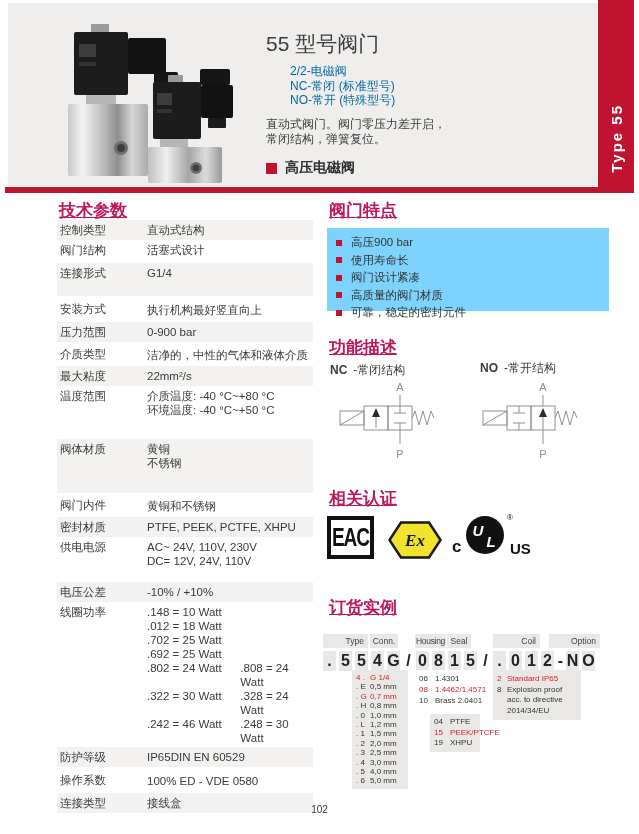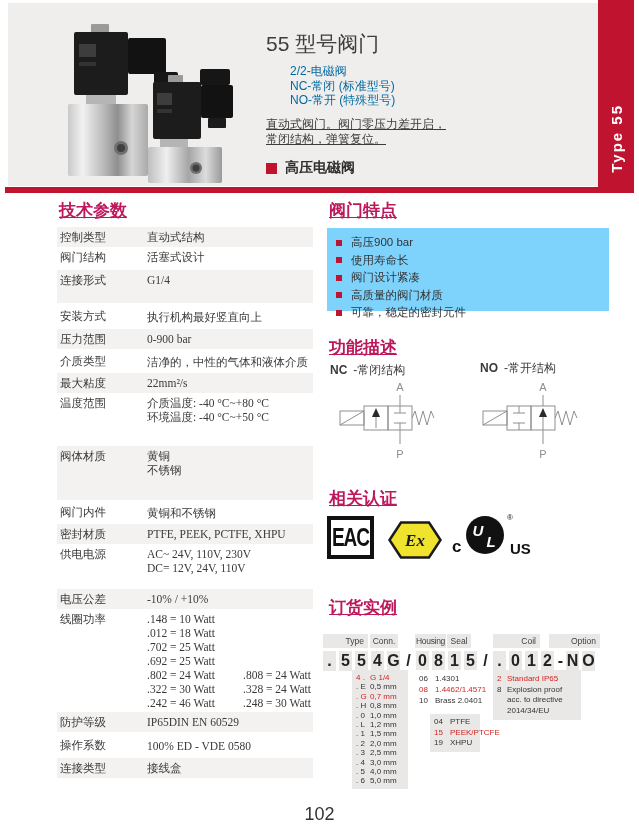--- a/index.html
+++ b/index.html
@@ -12,30 +12,30 @@
   .type-banner { position:absolute; left:598px; top:0; width:36px; height:187px; background:#c01330;
                  display:flex; align-items:flex-end; justify-content:center; padding-bottom:14px; }
   .type-banner span { writing-mode:vertical-rl; transform:rotate(180deg); color:#fff; font-weight:bold;
                  font-size:15px; letter-spacing:2px; }
   .red-bar { position:absolute; left:5px; top:187px; width:629px; height:6px; background:#c01330; }
 
   .photo { position:absolute; left:58px; top:22px; }
 
   .hd-title { position:absolute; left:266px; top:30px; font-size:21px; color:#3c3c3c; }
   .hd-sub { position:absolute; left:266px; top:64px; font-size:12px; line-height:14.5px; color:#0369a1;margin-left:24px; }
-  .hd-desc { position:absolute; left:266px; top:117px; font-size:12px; line-height:14.5px; color:#3c3c3c;text-decoration:underline; }
+  .hd-desc { position:absolute; left:266px; top:117px; font-size:12px; line-height:14.5px; color:#3c3c3c; }
   .hd-highlight { position:absolute; left:266px; top:159px; display:flex; align-items:center; }
   .hd-highlight .sq { width:11px; height:11px; background:#c01330; margin-right:8px; }
   .hd-highlight .txt { font-size:14px; font-weight:bold; color:#2f2f2f; }
 
   .h2 { font-size:17px; font-weight:bold; color:#be185d;text-decoration:underline; }
 
   
   .tech-heading { position:absolute; left:59px; top:199px; }
-  .tech-table { position:absolute; left:57px; top:227px; width:256px;font-family:Liberation Serif, serif; }
+  .tech-table { position:absolute; left:57px; top:220px; width:256px; }
   .prow { display:flex; padding:3px 0 2px 3px; }
   .prow.gray { background:#f3f2f0; }
   .prow .lbl { width:87px; font-size:11.5px; color:#3a3a3a; flex-shrink:0; }
   .prow .val { flex:1; font-size:11.5px; color:#3a3a3a; line-height:14px; }
   .coil-line { display:flex; }
   .coil-line .cl { width:96px; }
 
   
   .feat-heading { position:absolute; left:329px; top:199px; }
   .feat-box { position:absolute; left:327px; top:228px; width:282px; height:83px; background:#7dd3fc; padding:7px 0 0 9px; }
@@ -79,21 +79,21 @@
   .conn-list { left:29px; top:36px; width:56px; background:#e9e8e6; }
   .conn-list .c { width:14px; }
   .housing-list { left:92px; top:36px; width:70px; line-height:11px; background:#fff; }
   .housing-list .c { width:16px; }
   .seal-list { left:107px; top:80px; width:50px; background:#e9e8e6; line-height:10.5px; }
   .seal-list .c { width:16px; }
   .coil-list { left:170px; top:36px; width:88px; background:#e9e8e6; line-height:10.5px; padding:4px 4px; }
   .coil-list .c { width:10px; }
   .coil-list .indent { margin-left:10px; }
 
-  .footer-page { position:absolute; left:0; right:0; top:804px; text-align:center; font-size:18px; color:#333; }
+  .footer-page { position:absolute; left:0; right:0; top:804px; text-align:center; font-size:10px; color:#333; }
 </style>
 </head>
 <body>
 
 <div class="page">
 
   <div class="header-bg"></div>
 
   <svg class="photo" width="200" height="162" viewBox="0 0 200 162">
     <defs>

